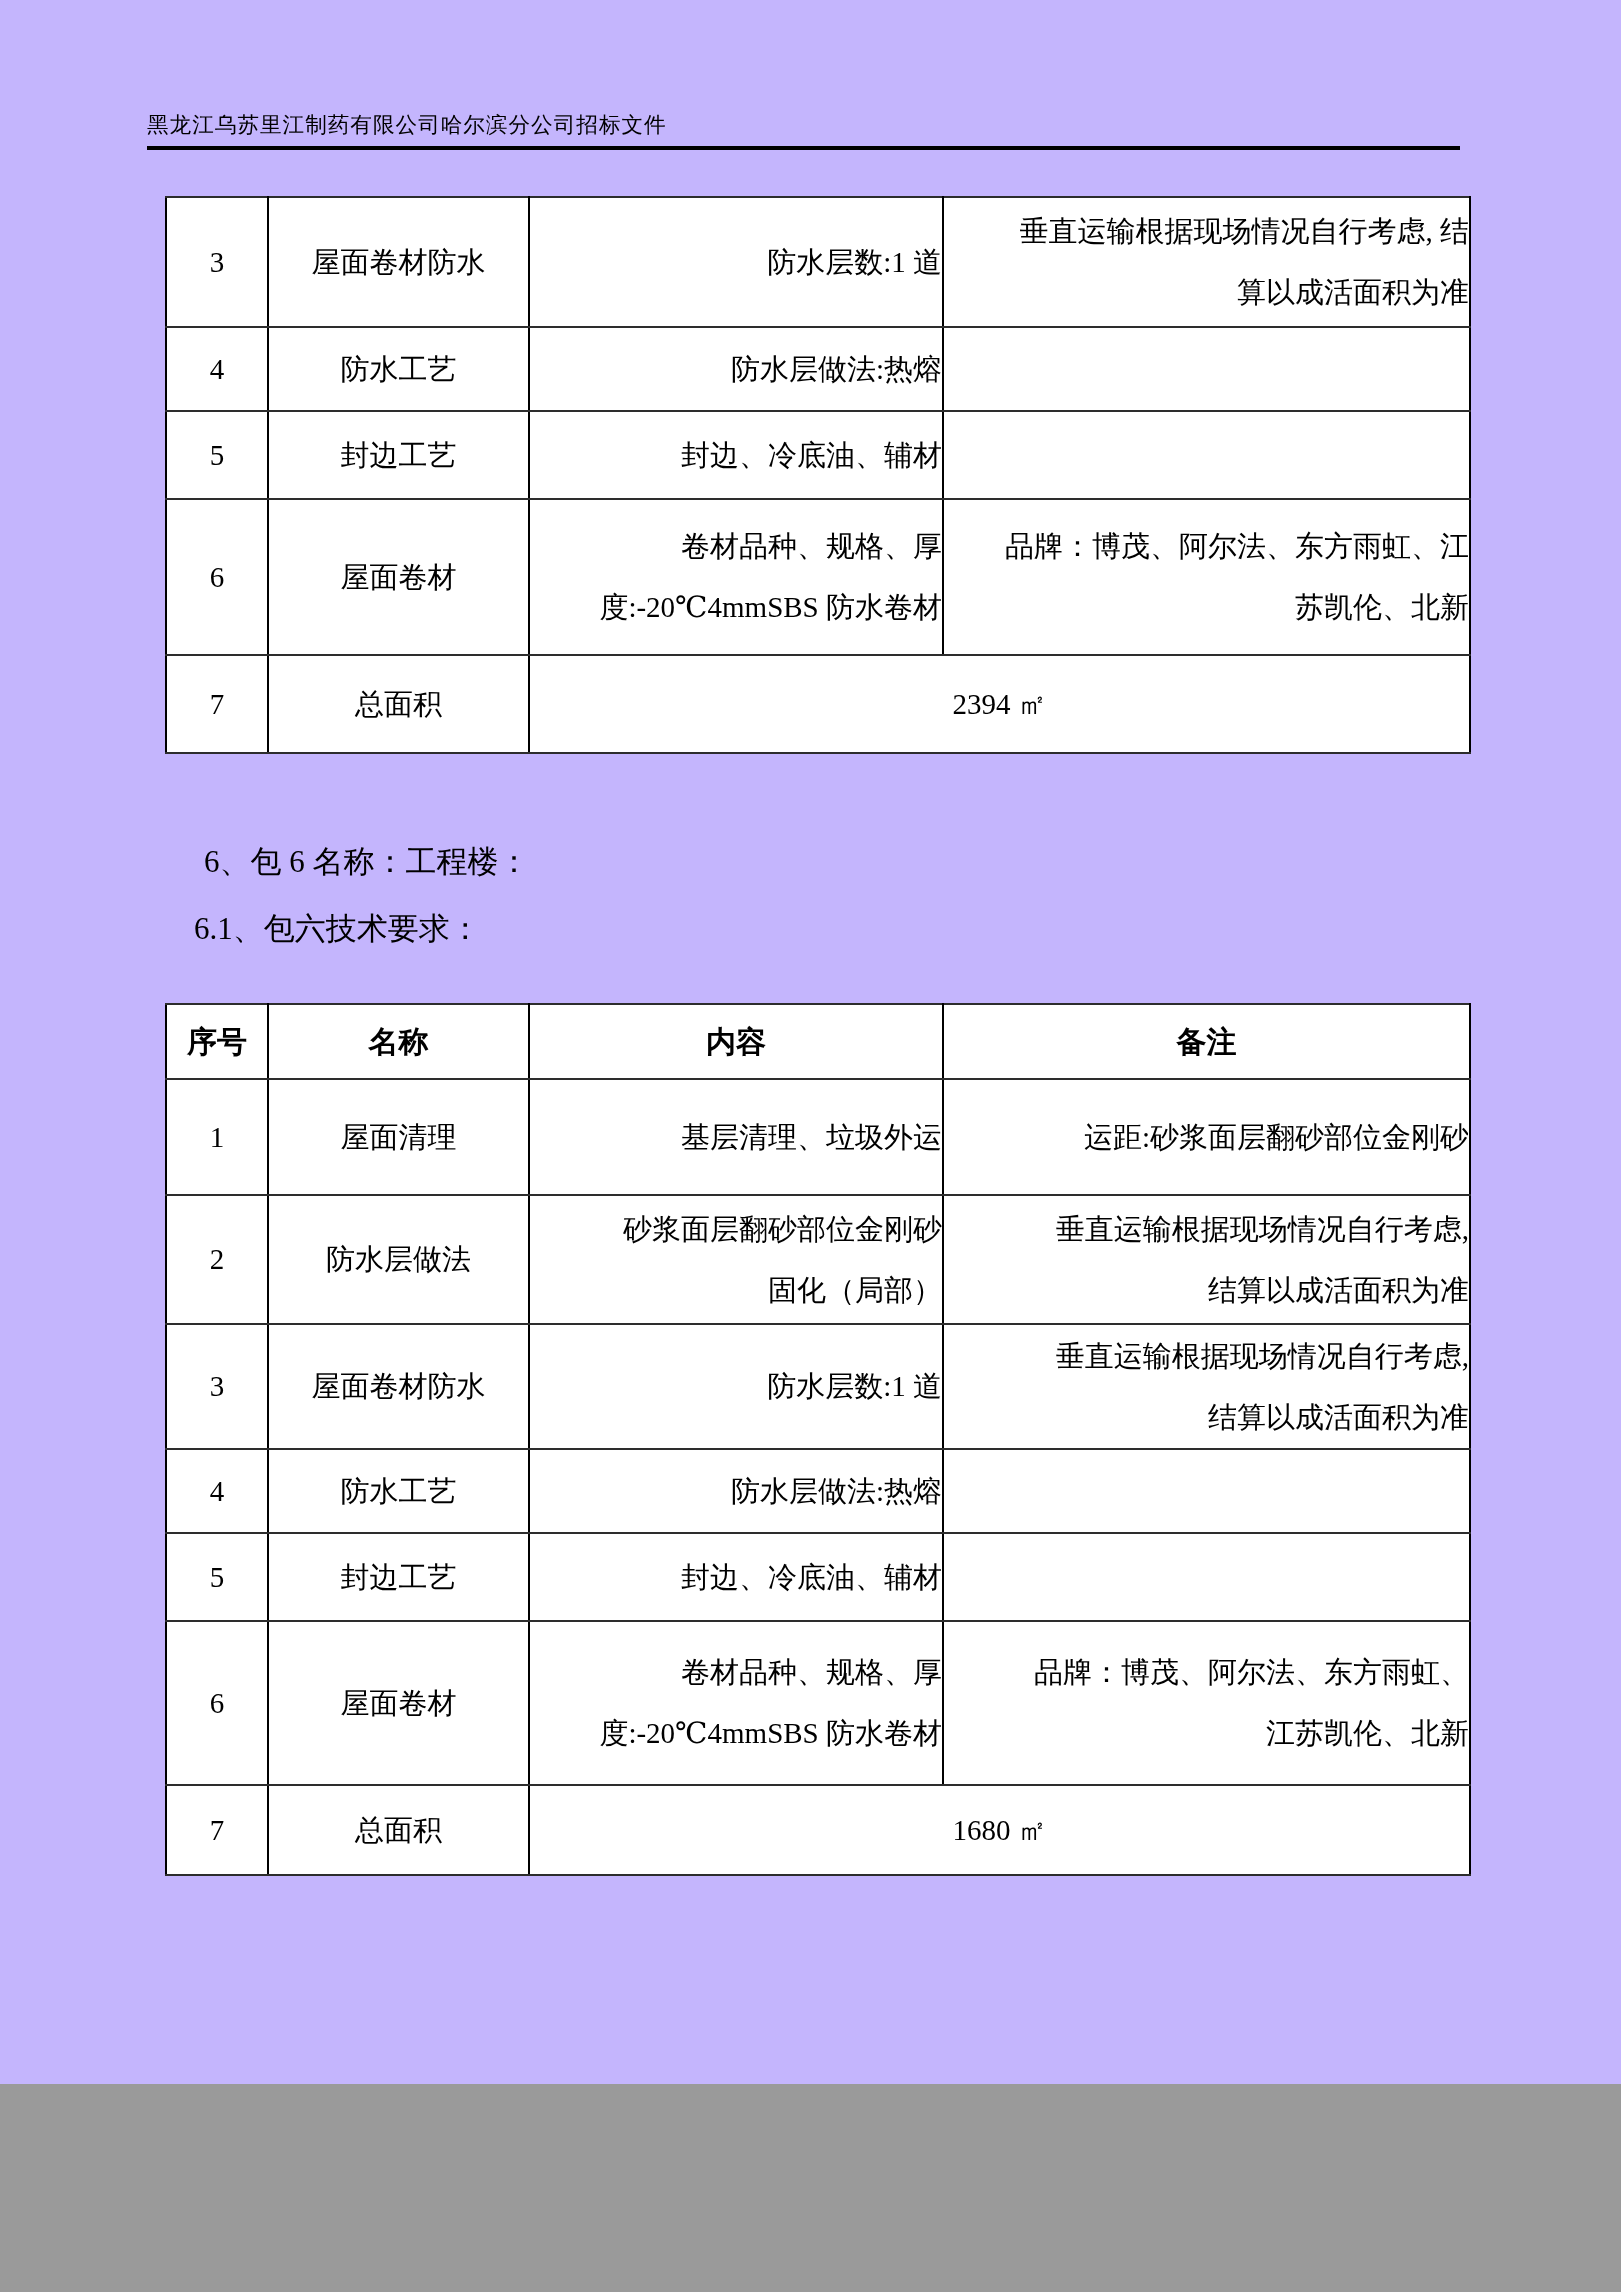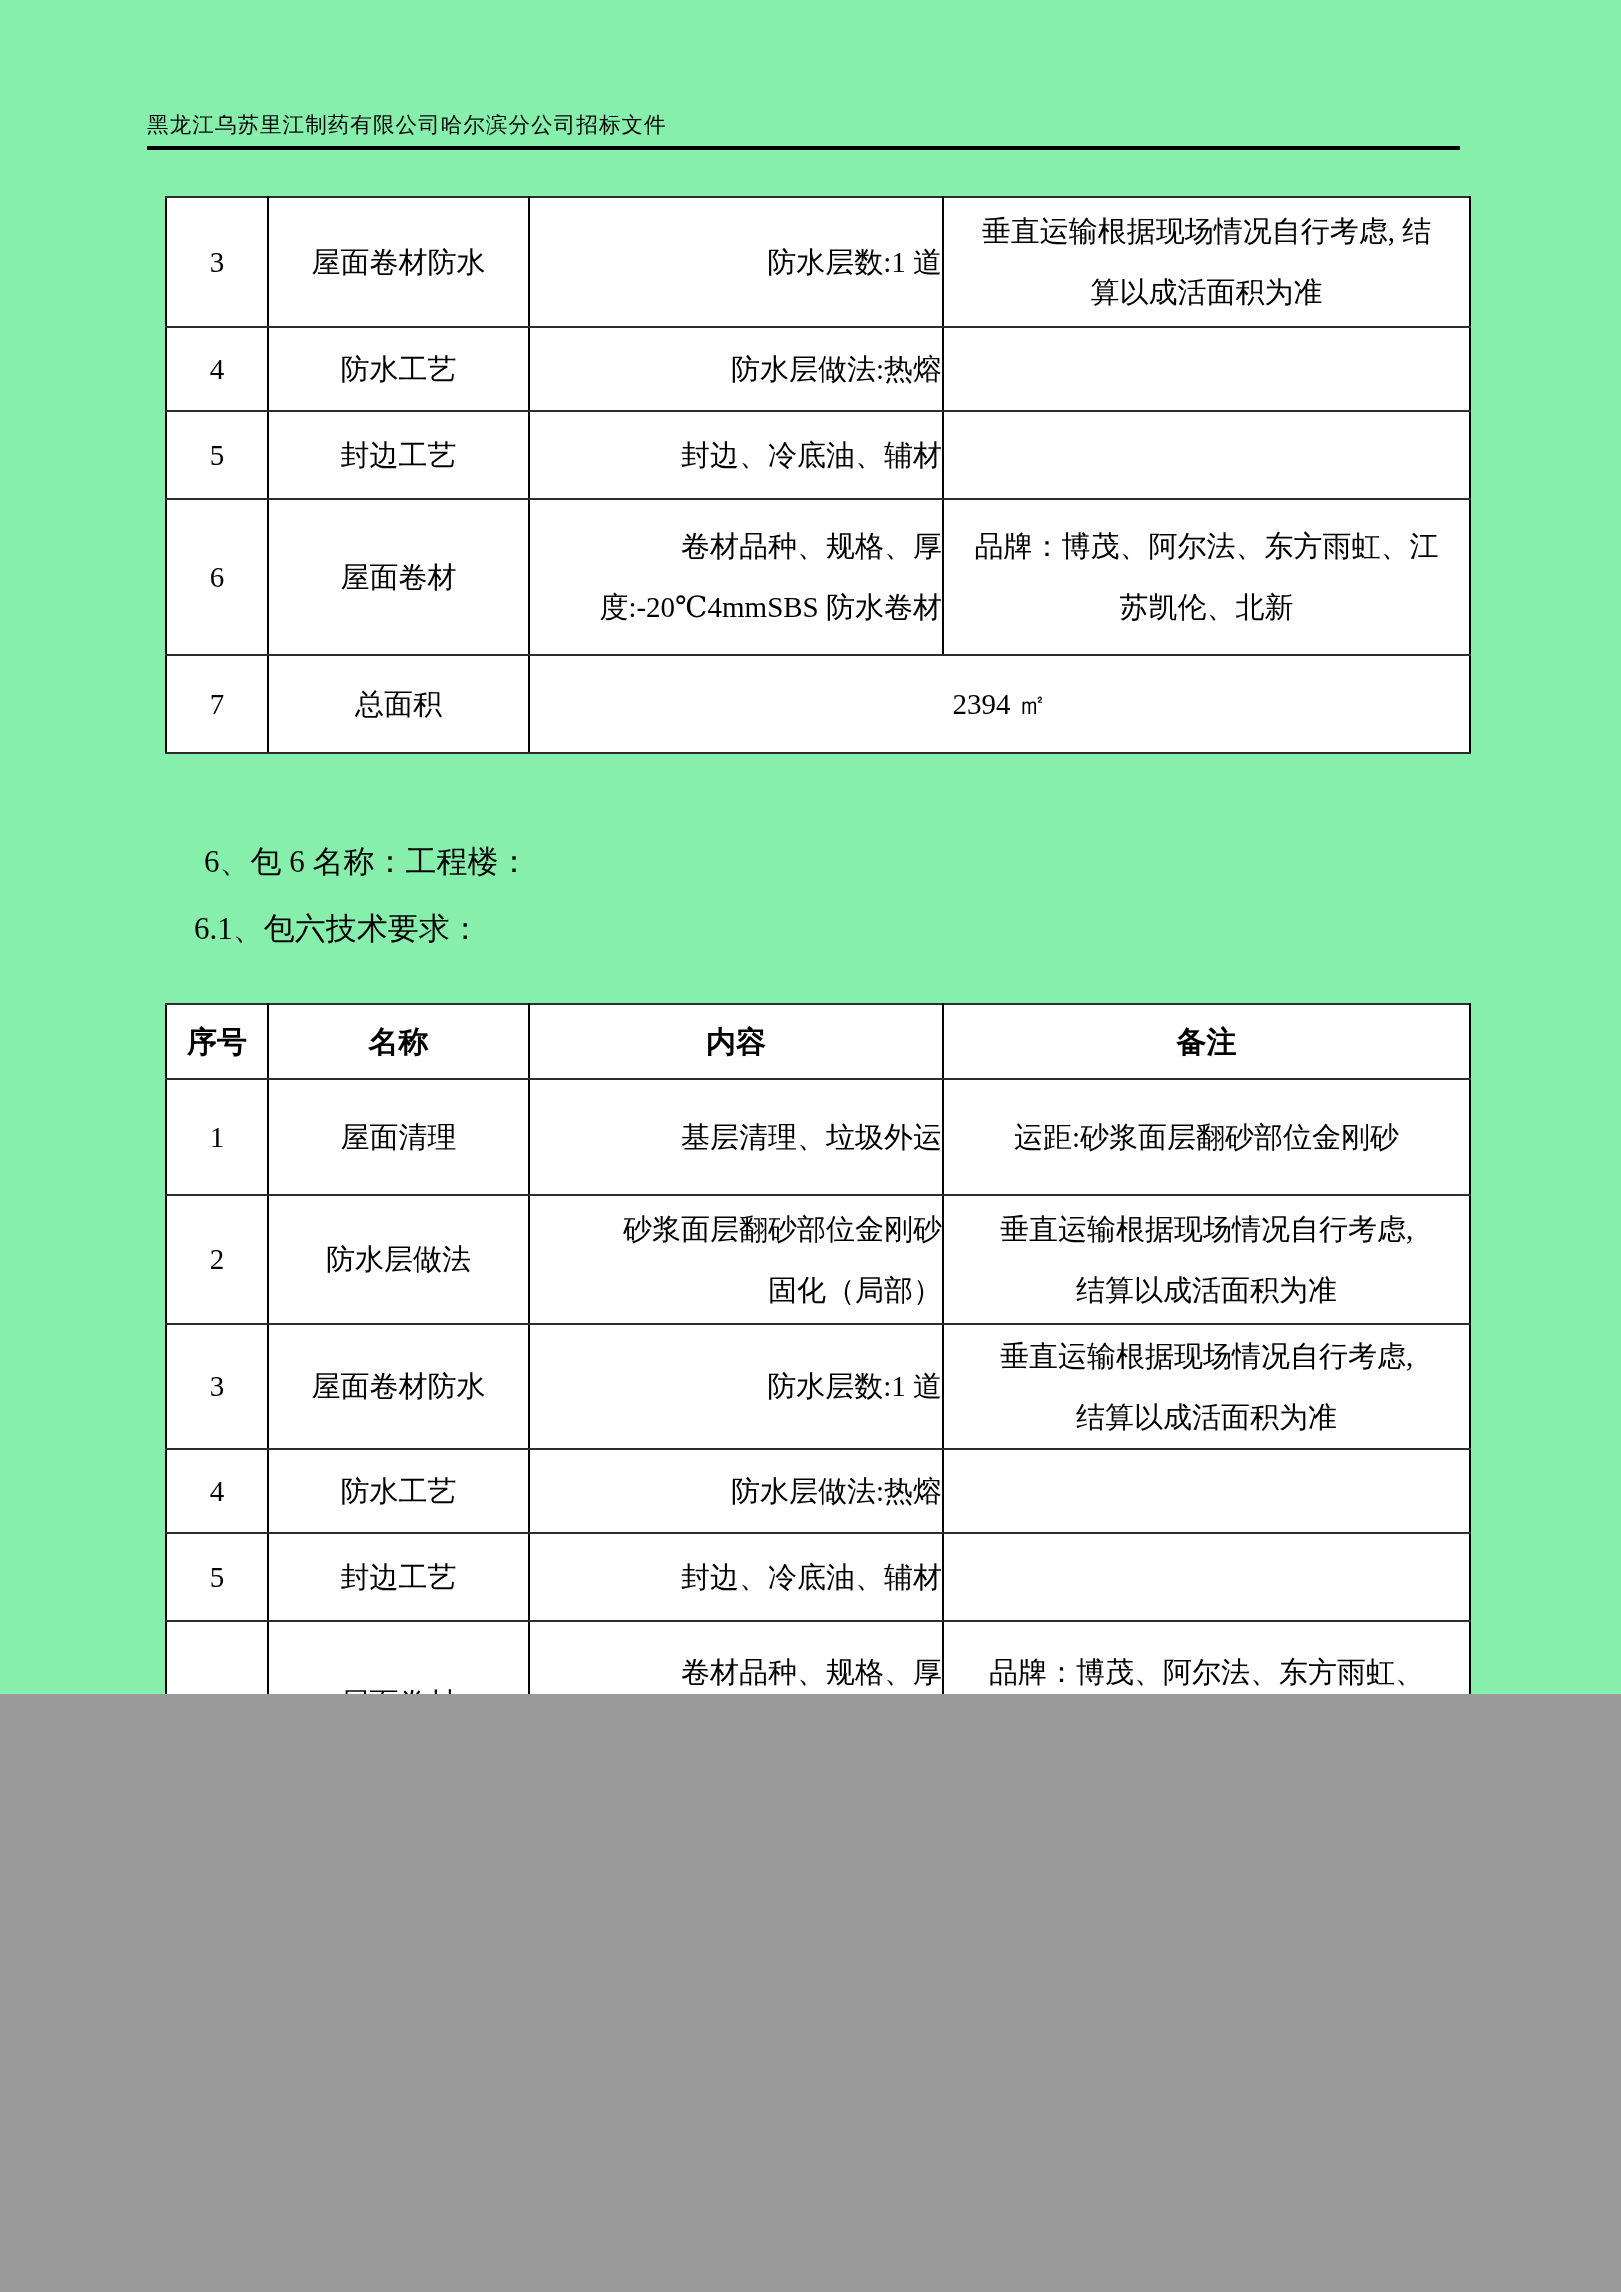--- a/index.html
+++ b/index.html
@@ -1,20 +1,20 @@
 <!DOCTYPE html>
 <html><head>
 <meta charset="utf-8">
 <style>
   html,body{margin:0;padding:0;background:#9a9a9a;}
   .page{
     position:relative;
-    width:1621px;height:1694px;
+    width:1621px;height:2084px;
     margin:0 auto;
-    background:#86efac;
+    background:#c4b5fd;
     font-family:"Liberation Serif","DejaVu Serif",serif;
     color:#000;
     overflow:hidden;
   }
   
   .header-title{
     position:absolute;left:147px;top:110px;
     font-size:21.6px;letter-spacing:1px;
   }
   .header-rule{
@@ -39,21 +39,21 @@
     padding:0;
     white-space:pre-line;
     overflow:hidden;
   }
   .doc-table th{
     font-size:30px;font-weight:bold;text-align:center;line-height:1.4;
   }
   .c-no{text-align:center;}
   .c-name{text-align:center;}
   .c-content{text-align:right;padding:0 9.8px 0 15.7px;}
-  .c-note{text-align:center;padding:0 9.8px 0 15.7px;border-radius:28px;}
+  .c-note{text-align:right;padding:0 9.8px 0 15.7px;border-radius:28px;}
   .c-merged{text-align:center;}
   
   .sec-line{position:absolute;font-size:31px;}
   .sec-line1{left:204px;top:841px;}
   .sec-line2{left:194px;top:908px;}
   
   .closing{
     position:absolute;left:147px;top:1841px;width:1335px;
     font-size:30px;line-height:69px;
     text-indent:37px;

